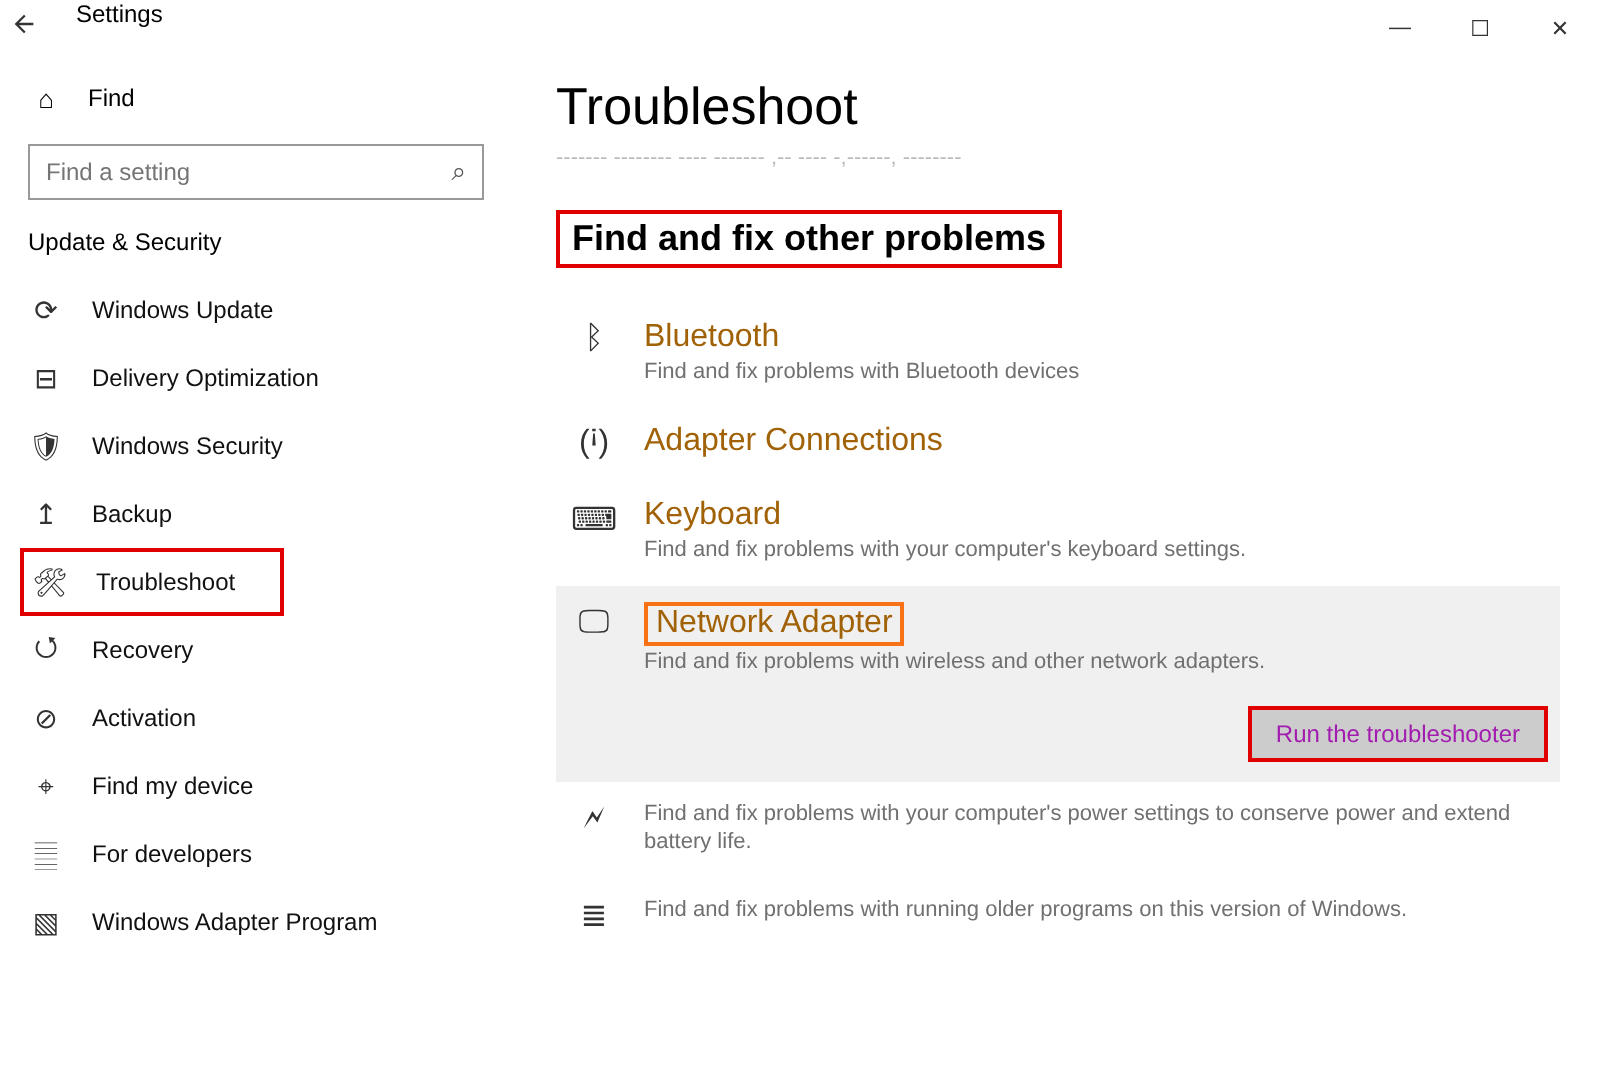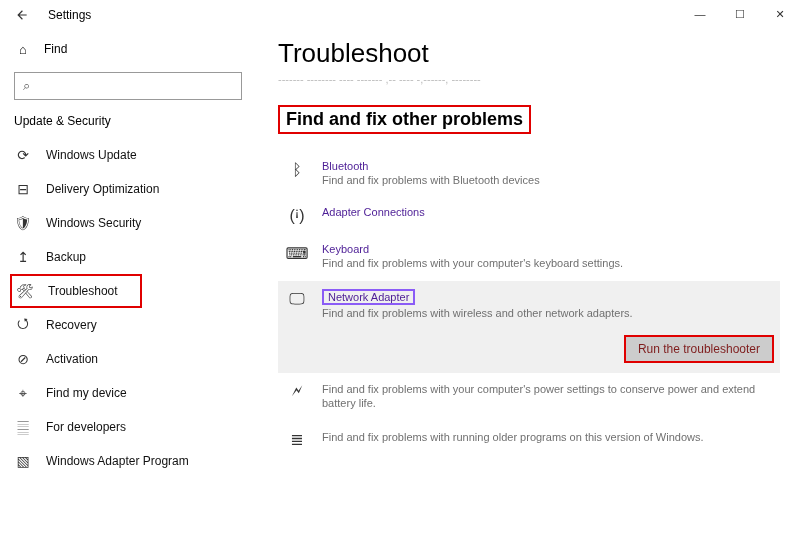--- a/index.html
+++ b/index.html
@@ -1,17 +1,17 @@
 <!DOCTYPE html>
 <html><head>
 <meta charset="utf-8">
 <style>
 *{box-sizing:border-box;margin:0;padding:0;font-family:"Segoe UI",Arial,sans-serif}
 body{width:800px;height:541px;background:#fff;overflow:hidden;font-size:12px;color:#000;position:relative}
-.titlebar{height:30px;display:flex;align-items:center;padding-left:10px}
+.titlebar{height:30px;display:flex;}
 .back-btn{width:24px;height:24px;display:flex;align-items:center;justify-content:center;font-size:14px;color:#333}
 .app-title{margin-left:14px;font-size:12px}
 .win-controls{position:absolute;right:0;top:0;display:flex}
 .win-btn{width:40px;height:28px;display:flex;align-items:center;justify-content:center;font-size:11px;color:#333}
 .layout{display:flex;height:calc(100% - 30px)}
 .sidebar{width:250px;padding:4px 8px 0 14px}
 .home-row{display:flex;align-items:center;height:30px;margin-bottom:8px}
 .home-row .ico{width:18px;text-align:center;margin-right:12px;font-size:13px}
 .search-box{display:flex;align-items:center;border:1px solid #999;height:28px;padding:0 8px;margin-bottom:14px;position:relative;background:#fff}
 .search-box input{border:none;outline:none;flex:1;font-size:12px;background:transparent}
@@ -22,26 +22,26 @@
 .nav-item.sel{border:2px solid #e00000;padding-left:2px;margin-left:-4px;margin-right:100px}
 .nav-item.sel .ico{margin-left:2px}
 .main{flex:1;padding:8px 20px 0 28px;overflow:hidden}
 .page-title{font-size:26px;font-weight:400;margin-bottom:4px}
 .fade-line{color:#bbb;font-size:11px;margin-bottom:20px;white-space:nowrap;overflow:hidden}
 .sub-head{font-size:18px;font-weight:700;display:inline-block;border:2px solid #e00000;padding:2px 6px;margin-bottom:18px}
 .tlist{}
 .titem{display:flex;padding:8px 6px 10px 6px}
 .titem .tico{width:26px;font-size:16px;color:#333;text-align:center;margin-right:12px;padding-top:1px}
 .titem .tbody{flex:1}
-.titem .tlabel{font-size:11px;color:#4c1d95}
+.titem .tlabel{font-size:16px;color:#a16207}
 .titem .tdesc{font-size:11px;color:#707070;line-height:1.35;margin-top:1px}
 .titem.sel{background:#f0f0f0}
-.titem.sel .tlabel{display:inline-block;border:2px solid #8b5cf6;padding:0 4px}
+.titem.sel .tlabel{display:inline-block;border:2px solid #f97316;padding:0 4px}
 .run-row{display:flex;justify-content:flex-end;margin-top:14px}
-.run-btn{background:#ccc;border:2px solid #e00000;padding:5px 12px;font-size:12px;color:#7f1d1d}
+.run-btn{background:#ccc;border:2px solid #e00000;padding:5px 12px;font-size:12px;color:#a21caf}
 svg{display:block}
 </style>
 </head>
 <body>
 
 <div class="titlebar">
   <div class="back-btn">
     <svg width="14" height="14" viewBox="0 0 24 24">
         <path d="M20 11H7.8l5.6-5.6L12 4l-8 8 8 8 1.4-1.4L7.8 13H20z" fill="#333"></path>
       </svg>
@@ -61,20 +61,21 @@
 </div>
 
 <div class="layout">
 
   <div class="sidebar">
     <div class="home-row">
       <span class="ico">⌂</span>
       <span>Find</span>
     </div>
     <div class="search-box">
+      <input type="text" placeholder="Find a setting" style="">
       <span class="sico">⌕</span>
     </div>
     <div class="section-head">Update &amp; Security</div>
 
     <div class="nav-item">
       <span class="ico">⟳</span>
       <span>Windows Update</span>
     </div>
     <div class="nav-item">
       <span class="ico">⊟</span>

